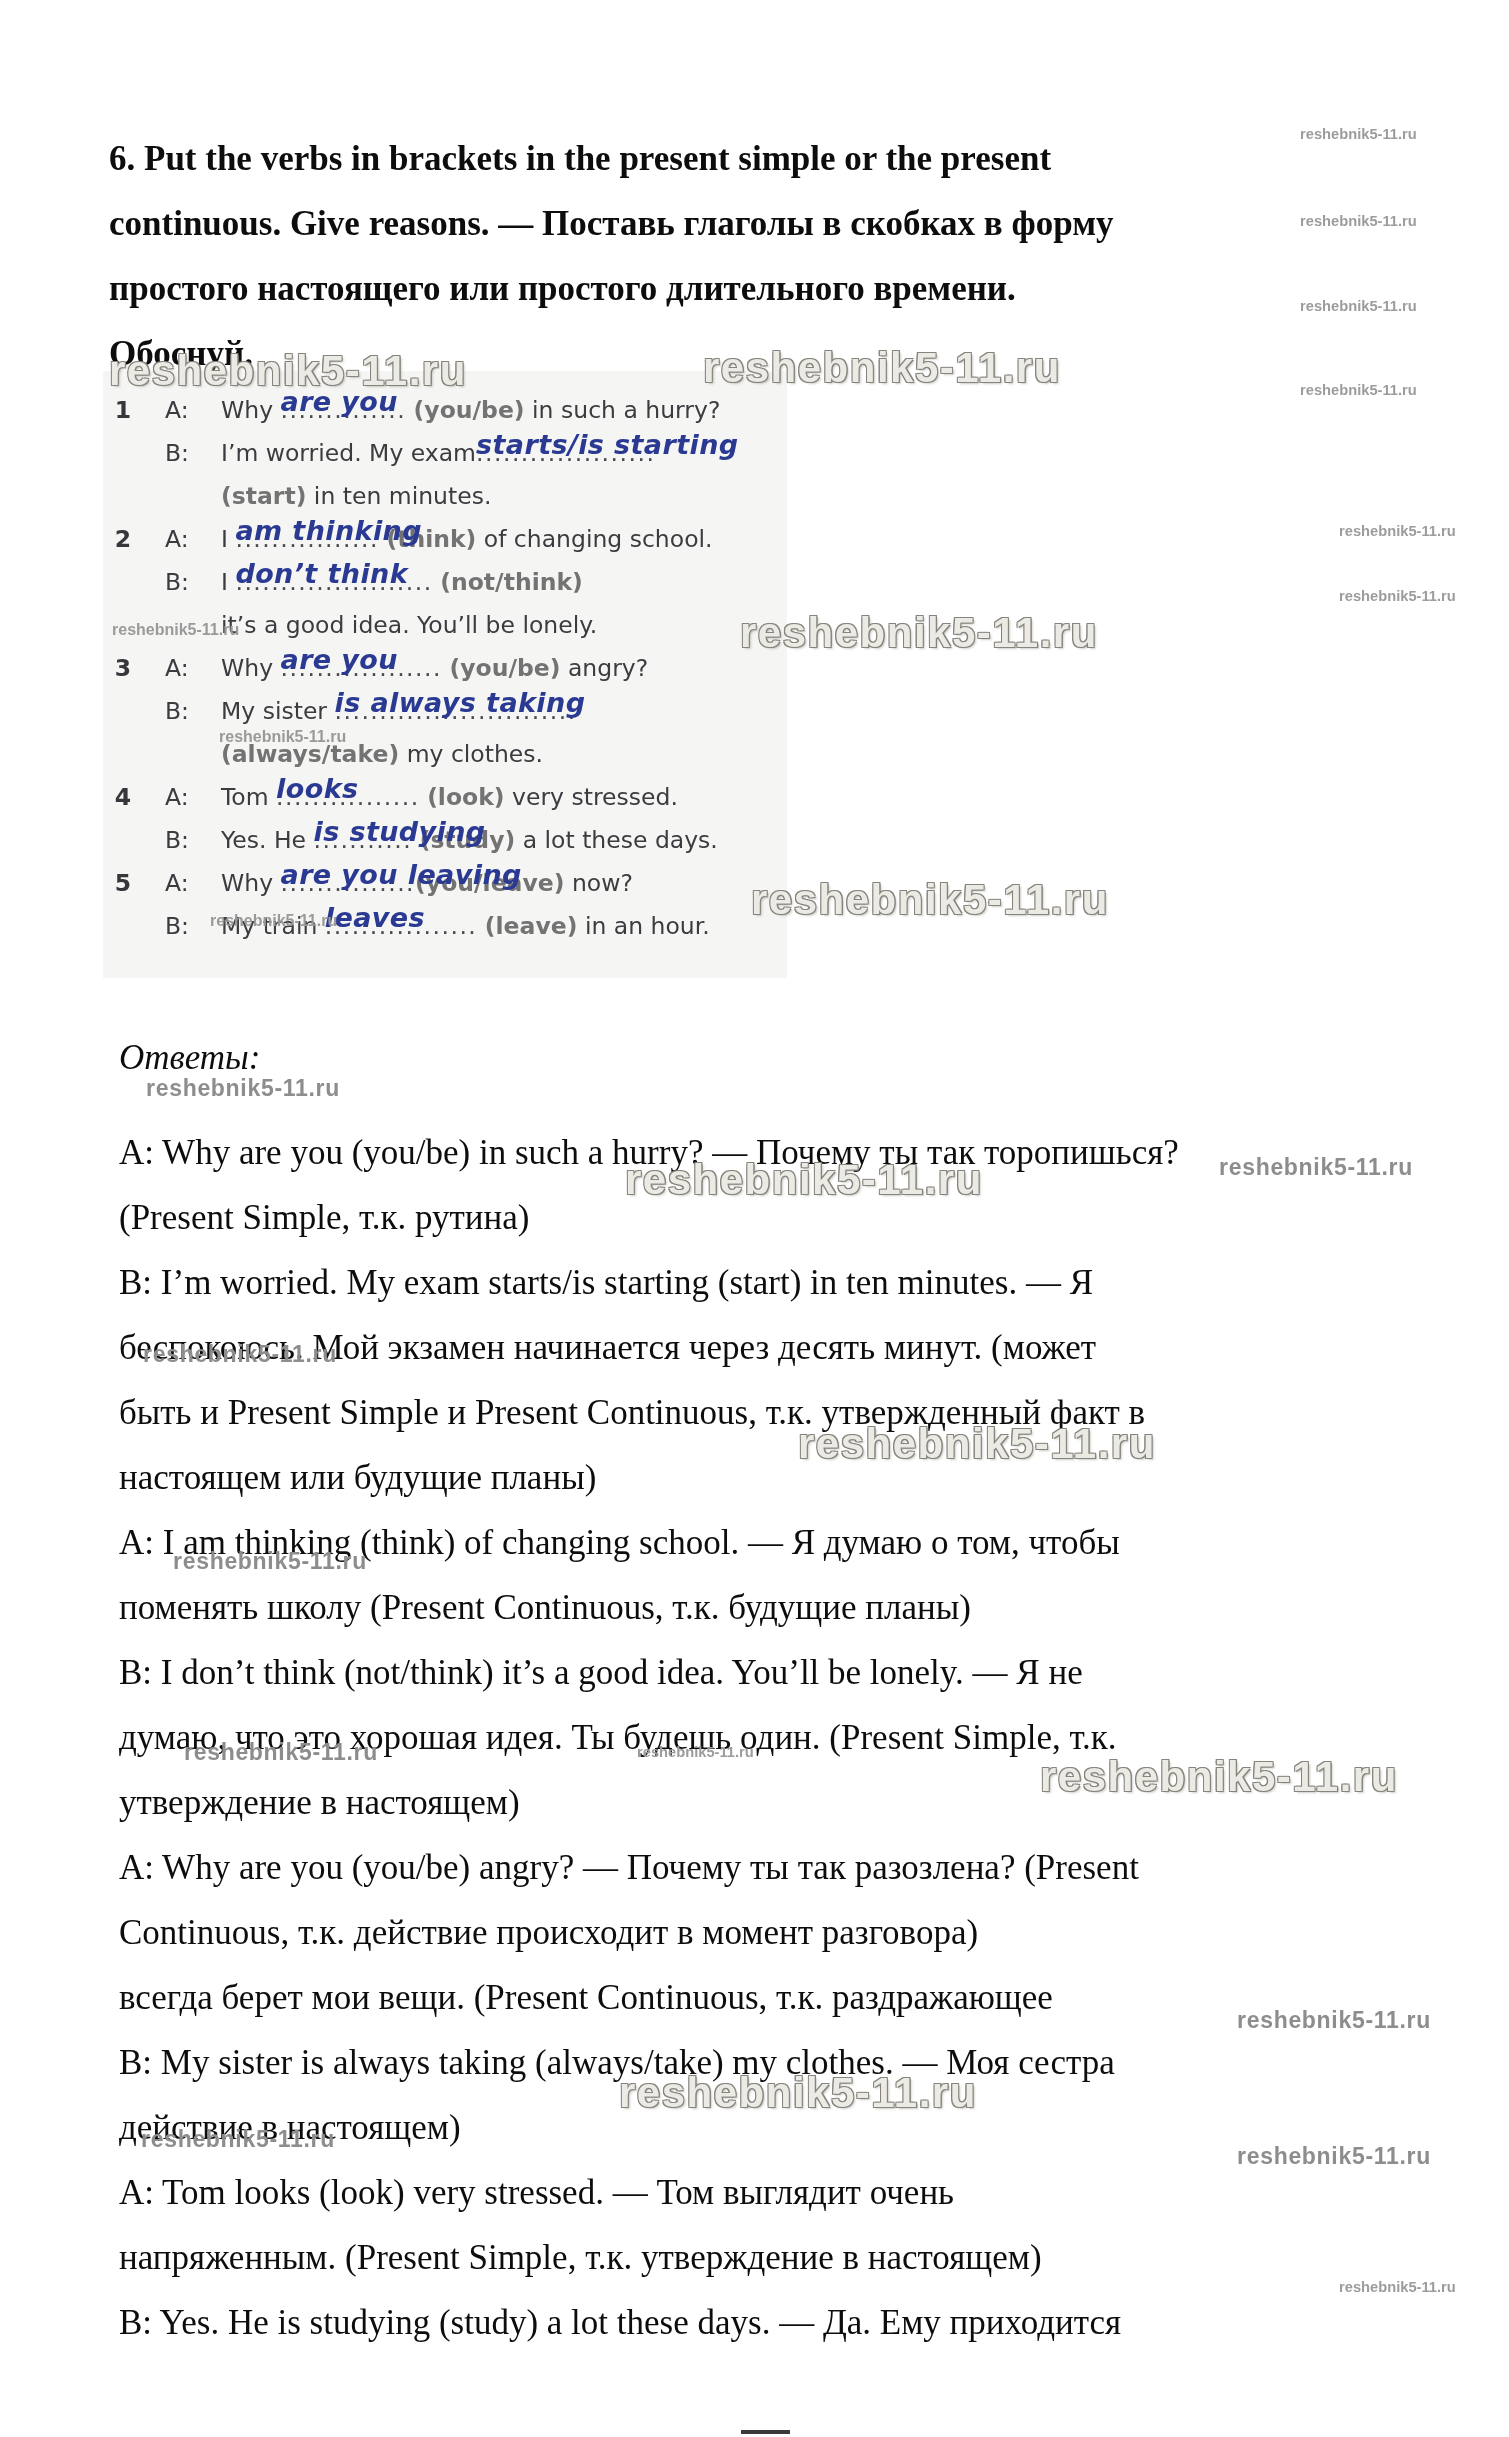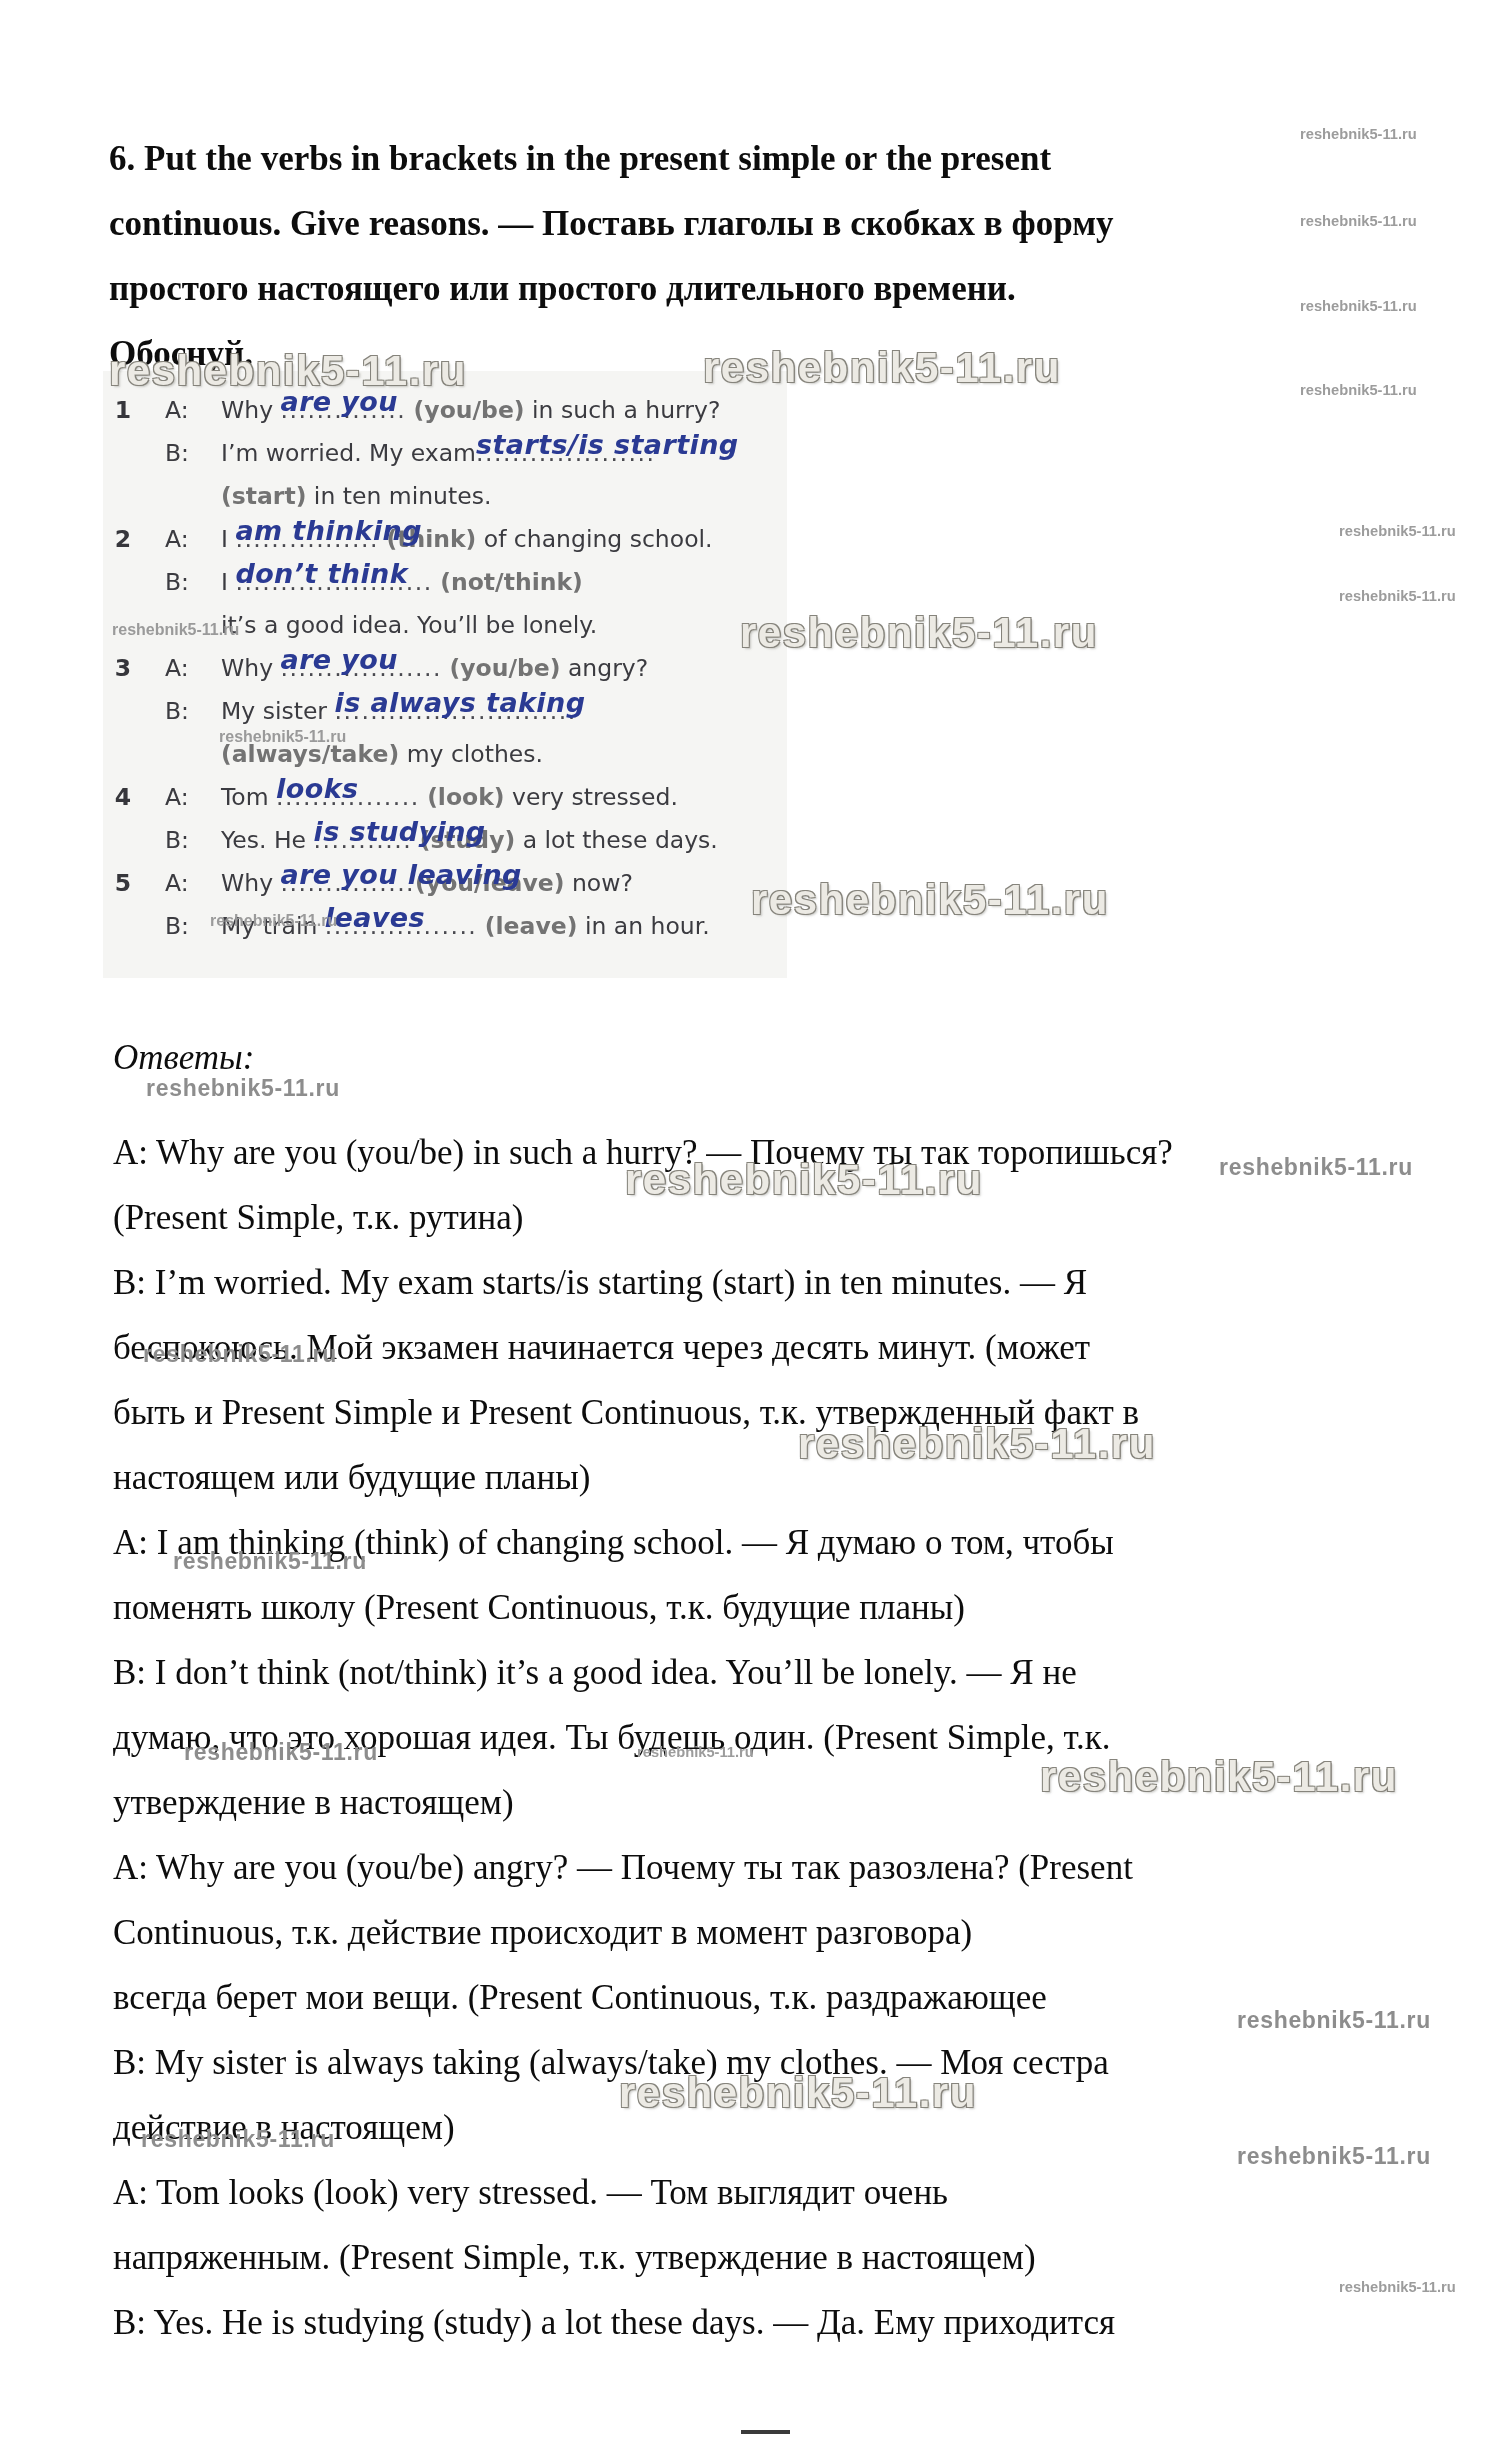--- a/index.html
+++ b/index.html
@@ -33,21 +33,21 @@
   .ex-bold { font-weight:bold; color:#737373; }
   .ex-fill { position:relative; display:inline-block; }
   .ex-dots { letter-spacing:1.5px; color:#4a4a50; }
   .ex-ans  {
     position:absolute; left:0; bottom:8.8px; white-space:nowrap;
     font-family:"DejaVu Sans", sans-serif; font-weight:bold; font-style:italic;
     font-size:27px; letter-spacing:0.4px; color:#2a3a93;
   }
 
   
-  .answers { position:absolute; left:113px; top:1028px; width:1338px; }
+  .answers { position:absolute; left:119px; top:1028px; width:1338px; }
   .ans-heading {
     font-style:italic; font-size:35px; height:59px; line-height:59px;
     margin-bottom:33px; color:#0d0d0d;
   }
   .ans-line {
     font-size:35px; height:65px; line-height:65px;
     color:#0d0d0d; white-space:nowrap;
   }
 
   

